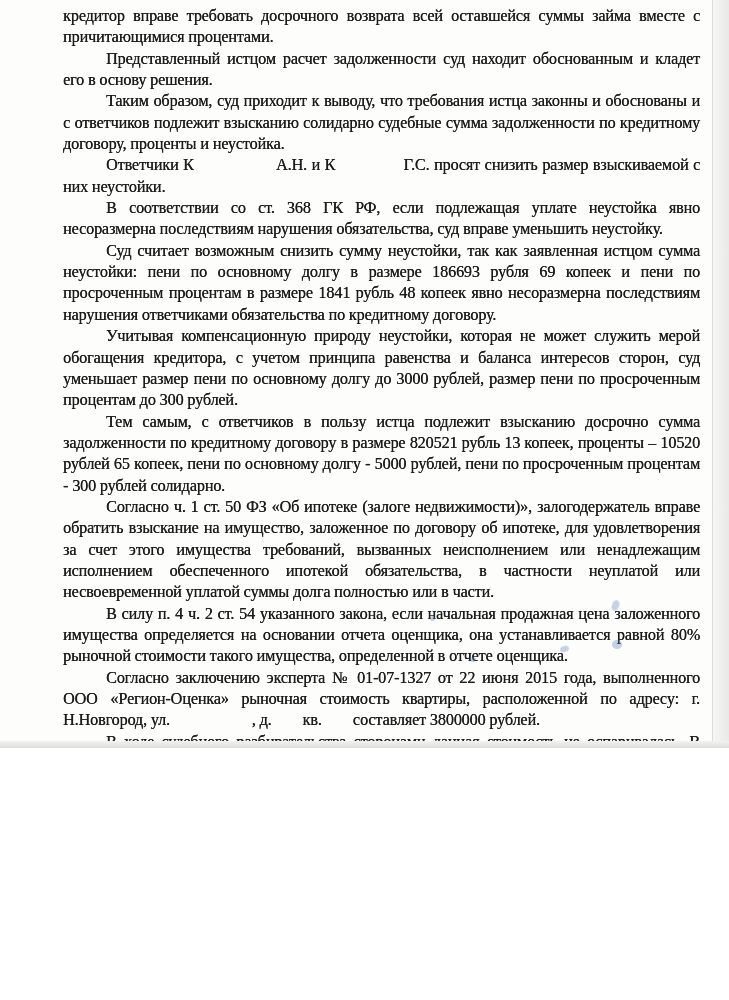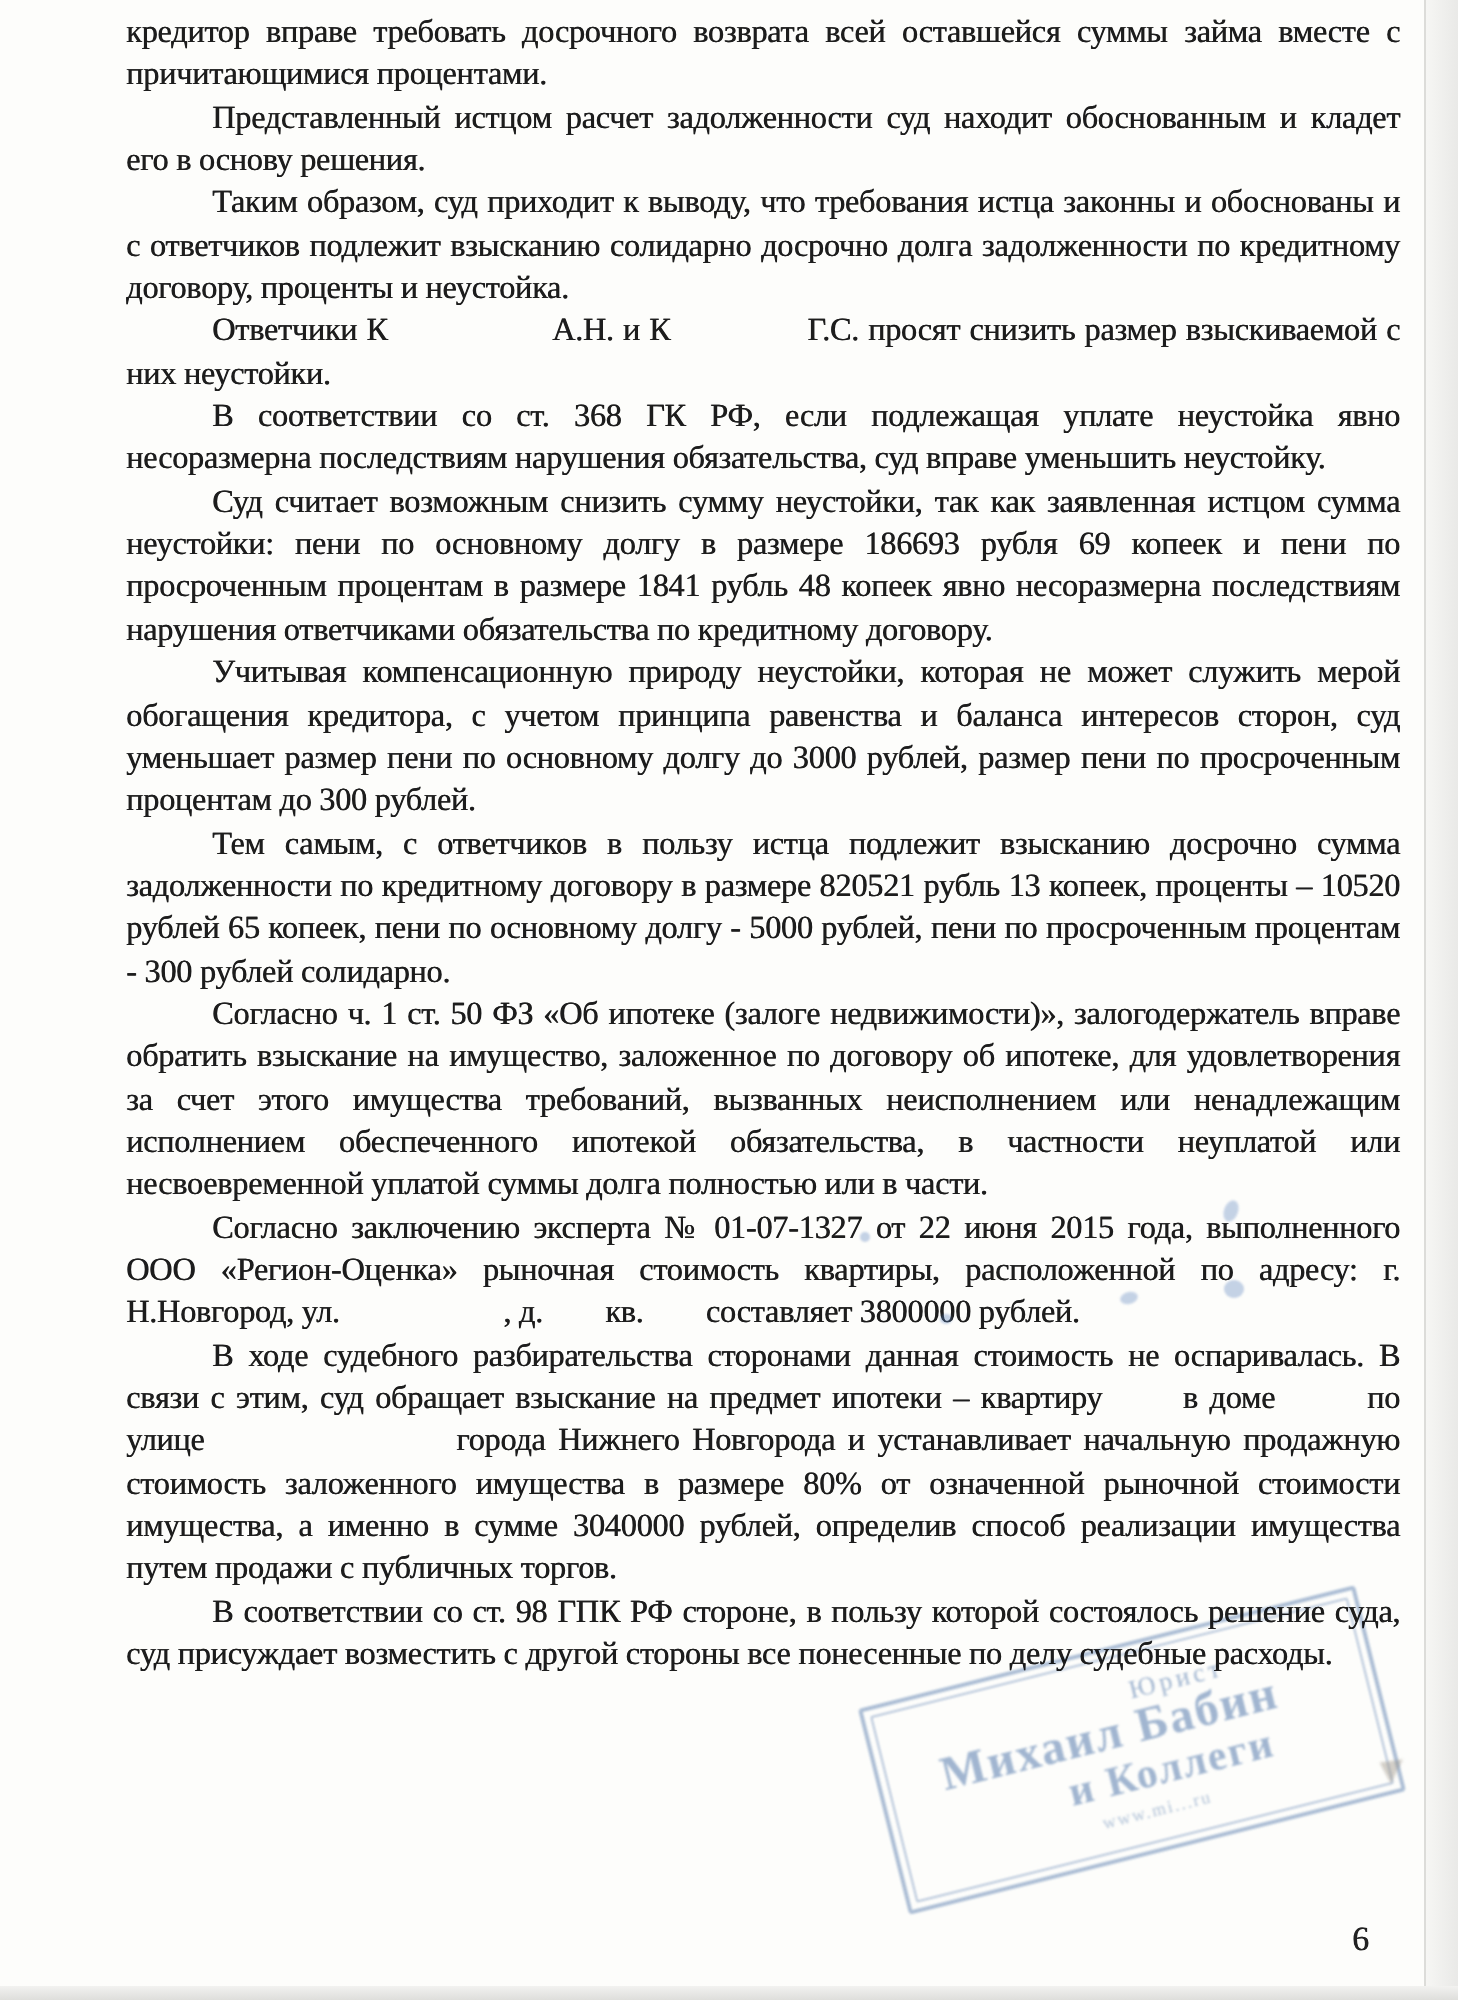--- a/index.html
+++ b/index.html
@@ -1,18 +1,18 @@
 <!DOCTYPE html>
 <html><head>
 <meta charset="utf-8">
 <style>
   html,body{margin:0;padding:0;}
   .page{
     position:relative;
-    width:729px;height:1000px;
+    width:729px;height:748px;
     background:#fdfdfb;
     overflow:hidden;
     font-family:"Liberation Serif","DejaVu Serif",serif;
   }
   
   .edge-right{
     position:absolute;top:0;right:0;width:16px;height:100%;
     background:linear-gradient(to right,#f6f6f4,#e9e9e7);
     border-left:1px solid #dcdcd9;
   }
@@ -78,27 +78,28 @@
 </style>
 </head>
 <body>
 
 <div class="page">
 
   <div class="doc-text">
 
   <p class="cont">кредитор вправе требовать досрочного возврата всей оставшейся суммы займа вместе с причитающимися процентами.</p>
       <p>Представленный истцом расчет задолженности суд находит обоснованным и кладет его в основу решения.</p>
-      <p>Таким образом, суд приходит к выводу, что требования истца законны и обоснованы и с ответчиков подлежит взысканию солидарно досрочно долга задолженности по кредитному договору, проценты и неустойка.</p>
+      <p>Таким образом, суд приходит к выводу, что требования истца законны и обоснованы и с ответчиков подлежит взысканию солидарно судебные сумма задолженности по кредитному договору, проценты и неустойка.</p>
       <p>Ответчики К&nbsp;&nbsp;&nbsp;&nbsp;&nbsp;&nbsp;&nbsp;&nbsp;&nbsp;&nbsp;&nbsp;&nbsp;&nbsp;&nbsp;&nbsp;&nbsp;&nbsp;&nbsp;А.Н. и К&nbsp;&nbsp;&nbsp;&nbsp;&nbsp;&nbsp;&nbsp;&nbsp;&nbsp;&nbsp;&nbsp;&nbsp;&nbsp;&nbsp;&nbsp;Г.С. просят снизить размер взыскиваемой с них неустойки.</p>
       <p>В соответствии со ст. 368 ГК РФ, если подлежащая уплате неустойка явно несоразмерна последствиям нарушения обязательства, суд вправе уменьшить неустойку.</p>
       <p>Суд считает возможным снизить сумму неустойки, так как заявленная истцом сумма неустойки: пени по основному долгу в размере 186693 рубля 69 копеек и пени по просроченным процентам в размере 1841 рубль 48 копеек явно несоразмерна последствиям нарушения ответчиками обязательства по кредитному договору.</p>
       <p>Учитывая компенсационную природу неустойки, которая не может служить мерой обогащения кредитора, с учетом принципа равенства и баланса интересов сторон, суд уменьшает размер пени по основному долгу до 3000 рублей, размер пени по просроченным процентам до 300 рублей.</p>
       <p>Тем самым, с ответчиков в пользу истца подлежит взысканию досрочно сумма задолженности по кредитному договору в размере 820521 рубль 13 копеек, проценты – 10520 рублей 65 копеек, пени по основному долгу - 5000 рублей, пени по просроченным процентам - 300 рублей солидарно.</p>
       <p>Согласно ч. 1 ст. 50 ФЗ «Об ипотеке (залоге недвижимости)», залогодержатель вправе обратить взыскание на имущество, заложенное по договору об ипотеке, для удовлетворения за счет этого имущества требований, вызванных неисполнением или ненадлежащим исполнением обеспеченного ипотекой обязательства, в частности неуплатой или несвоевременной уплатой суммы долга полностью или в части.</p>
+      <p>В силу п. 4 ч. 2 ст. 54 указанного закона, если начальная продажная цена заложенного имущества определяется на основании отчета оценщика, она устанавливается равной 80% рыночной стоимости такого имущества, определенной в отчете оценщика.</p>
       <p>Согласно заключению эксперта № 01-07-1327 от 22 июня 2015 года, выполненного ООО «Регион-Оценка» рыночная стоимость квартиры, расположенной по адресу: г. Н.Новгород, ул.&nbsp;&nbsp;&nbsp;&nbsp;&nbsp;&nbsp;&nbsp;&nbsp;&nbsp;&nbsp;&nbsp;&nbsp;&nbsp;&nbsp;&nbsp;&nbsp;&nbsp;&nbsp;&nbsp;&nbsp;&nbsp;, д.&nbsp;&nbsp;&nbsp;&nbsp;&nbsp;&nbsp;&nbsp;&nbsp;кв.&nbsp;&nbsp;&nbsp;&nbsp;&nbsp;&nbsp;&nbsp;&nbsp;составляет 3800000 рублей.</p>
       <p>В ходе судебного разбирательства сторонами данная стоимость не оспаривалась. В связи с этим, суд обращает взыскание на предмет ипотеки – квартиру&nbsp;&nbsp;&nbsp;&nbsp;&nbsp;&nbsp;&nbsp;в доме&nbsp;&nbsp;&nbsp;&nbsp;&nbsp;&nbsp;&nbsp;&nbsp;по улице&nbsp;&nbsp;&nbsp;&nbsp;&nbsp;&nbsp;&nbsp;&nbsp;&nbsp;&nbsp;&nbsp;&nbsp;&nbsp;&nbsp;&nbsp;&nbsp;&nbsp;&nbsp;&nbsp;&nbsp;города Нижнего Новгорода и устанавливает начальную продажную стоимость заложенного имущества в размере 80% от означенной рыночной стоимости имущества, а именно в сумме 3040000 рублей, определив способ реализации имущества путем продажи с публичных торгов.</p>
       <p>В соответствии со ст. 98 ГПК РФ стороне, в пользу которой состоялось решение суда, суд присуждает возместить с другой стороны все понесенные по делу судебные расходы.</p>
     </div>
 
   <div class="page-number">6</div>
 
   <div class="stamp">
     <div class="stamp-inner">
       <span class="stamp-small">Юрист</span>

